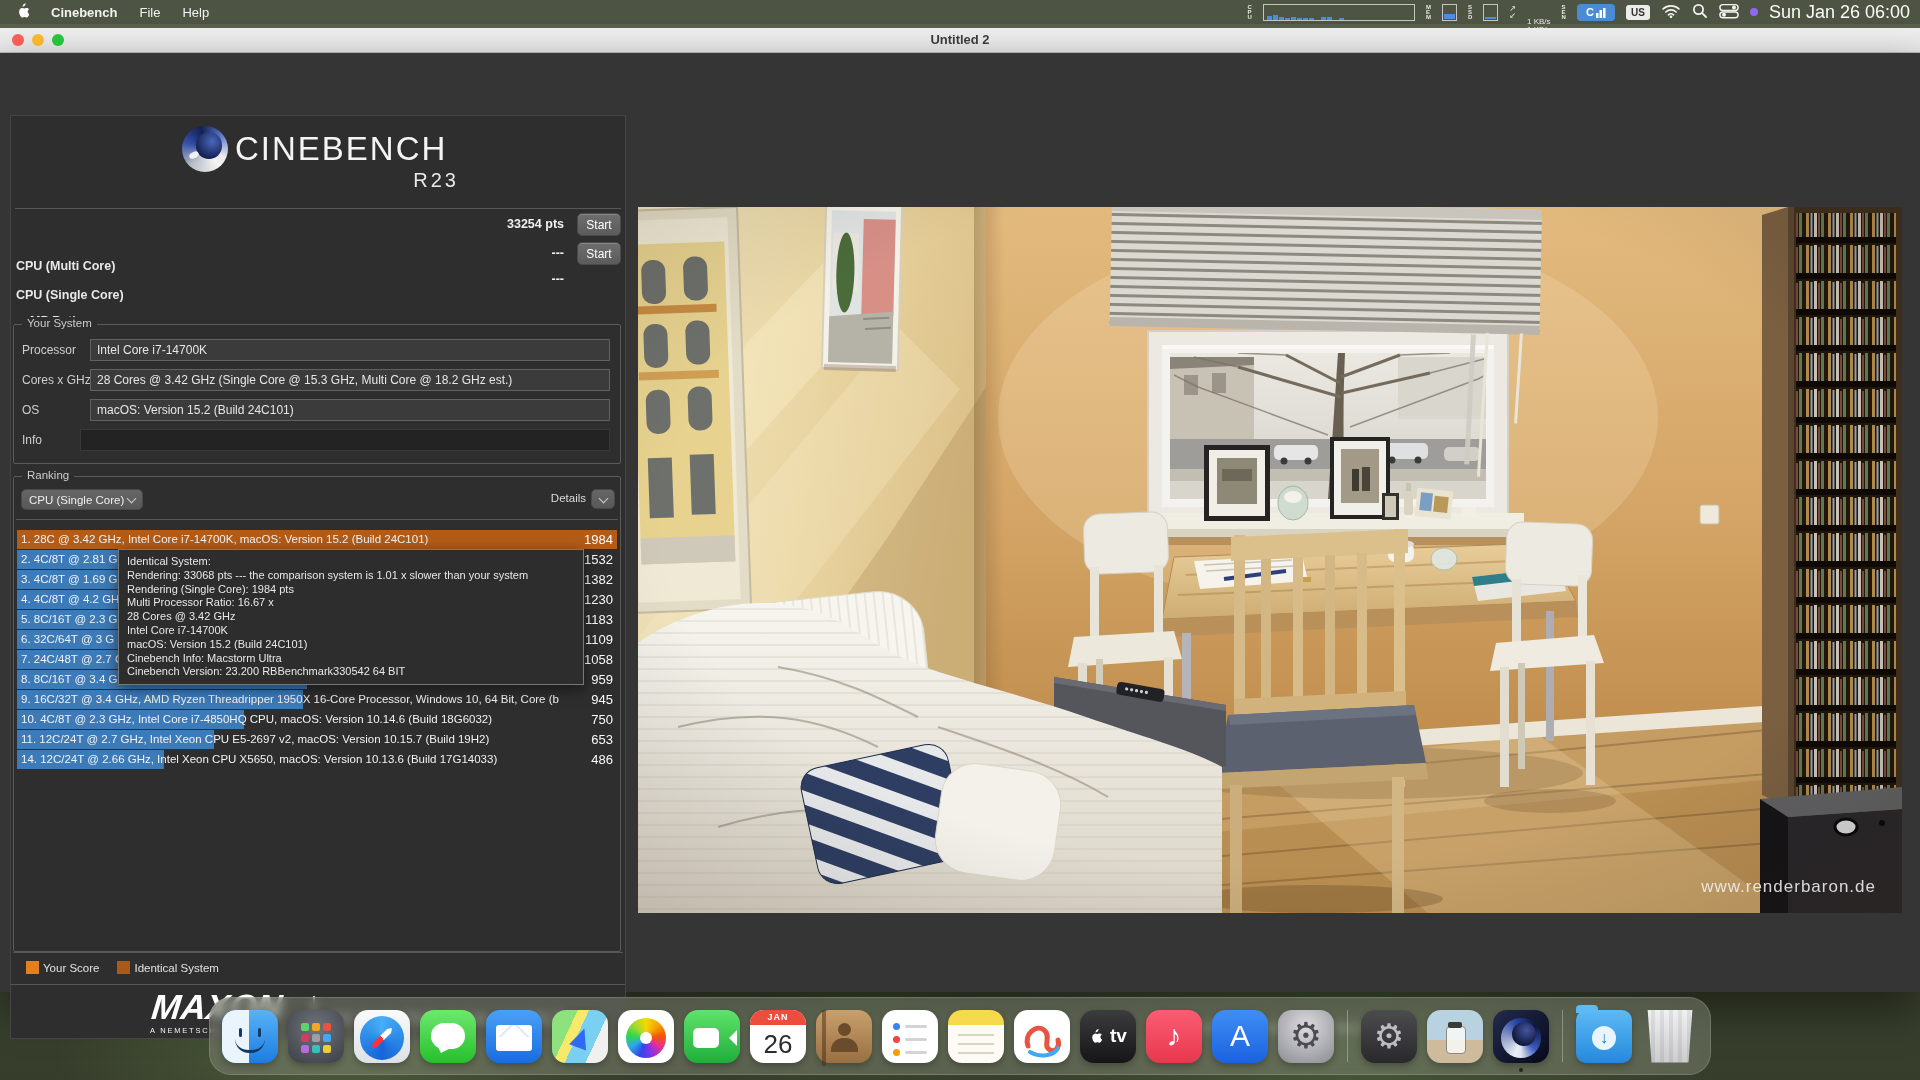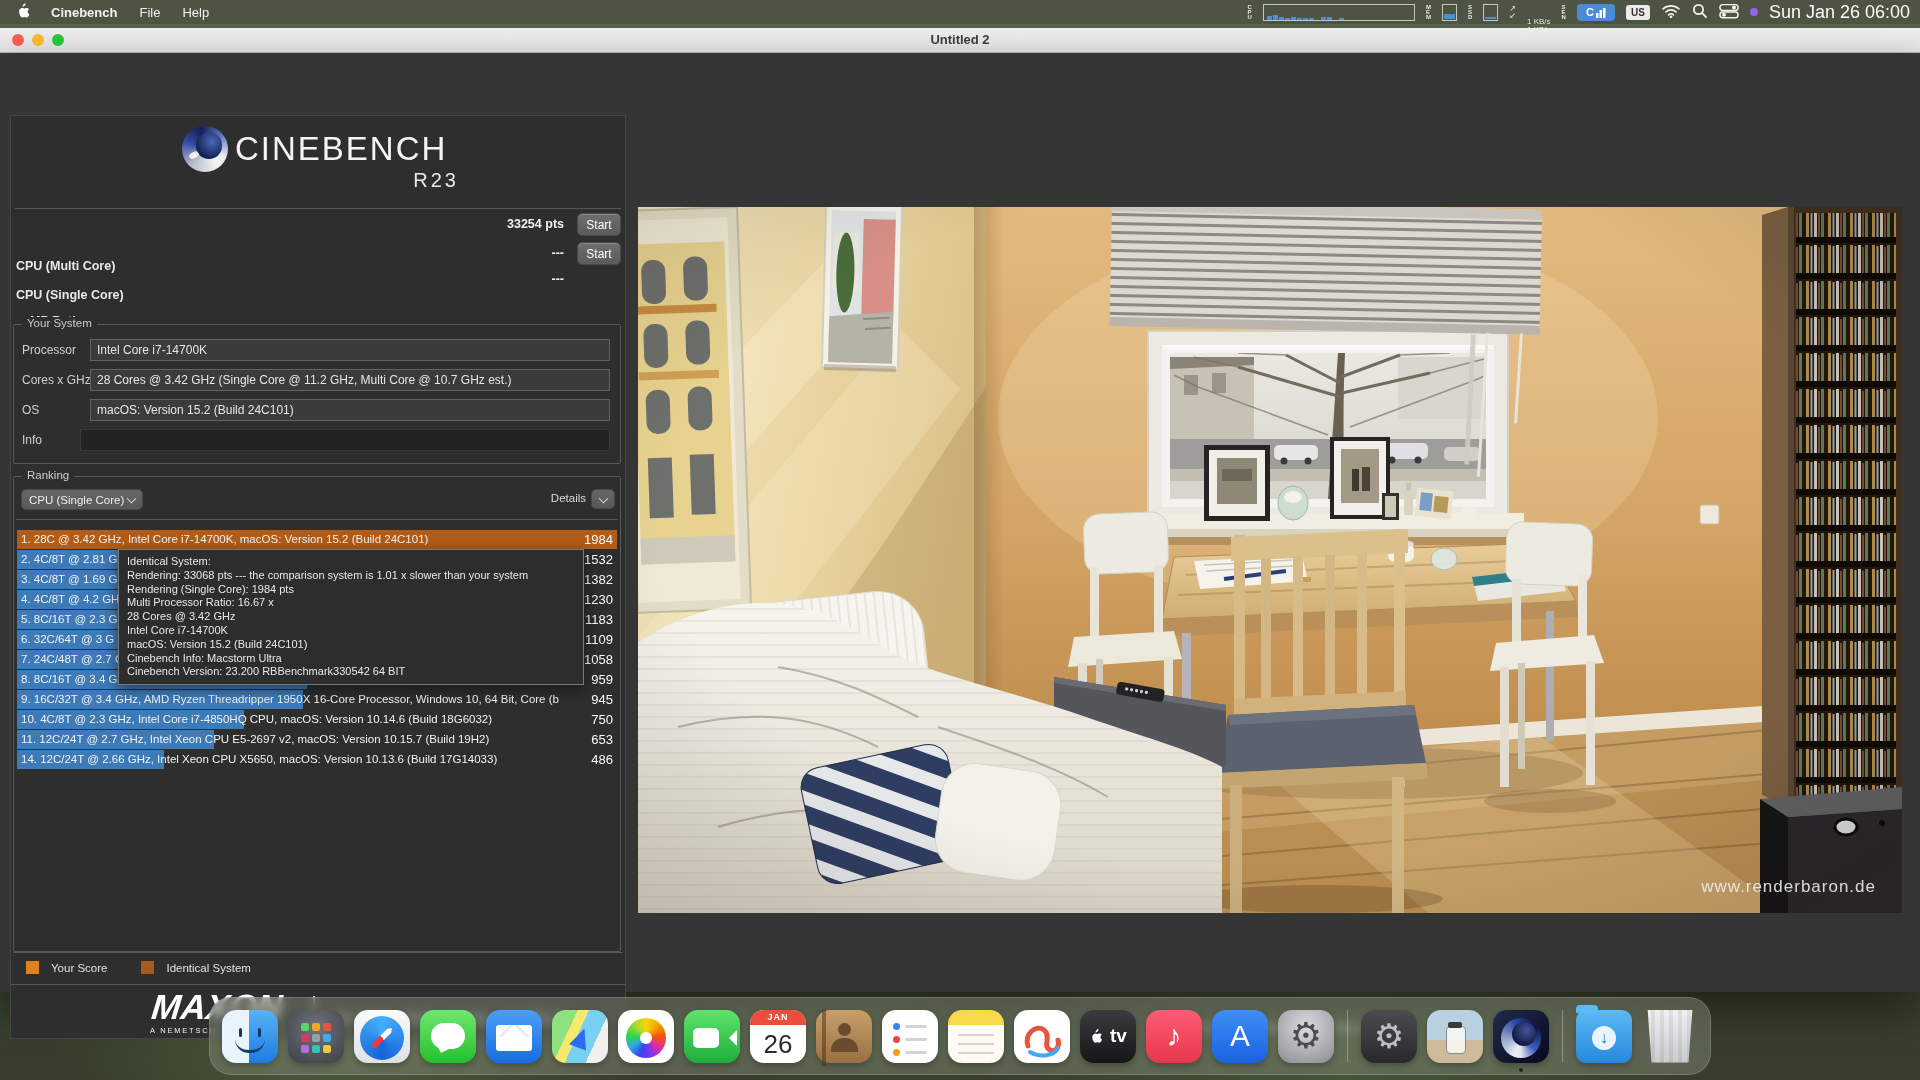--- a/index.html
+++ b/index.html
@@ -76,21 +76,21 @@
   .rbar{position:absolute;left:0;top:0;bottom:0;}
   .rlab{position:absolute;left:4px;top:0;right:58px;font-size:11.5px;line-height:19px;color:#f2f2f2;
     white-space:nowrap;overflow:hidden;}
   .rfrag{position:absolute;right:46px;top:0;font-size:11.5px;line-height:19px;color:#f2f2f2;}
   .rscore{position:absolute;right:4px;top:0;font-size:13px;line-height:19px;color:#fafafa;}
   
   .tooltip{position:absolute;left:117px;top:495px;width:448px;background:#2d2d2d;border:1px solid #787878;
     box-shadow:0 4px 14px rgba(0,0,0,.5);padding:5px 8px;z-index:30;pointer-events:none;}
   .tooltip div{font-size:11px;line-height:13.8px;color:#e8e8e8;white-space:nowrap;overflow:hidden;}
   
-  .legend{position:absolute;left:15px;top:845px;display:flex;align-items:center;gap:12px;font-size:11.5px;color:#e2e2e2;}
+  .legend{position:absolute;left:15px;top:845px;display:flex;align-items:center;gap:4px;font-size:11.5px;color:#e2e2e2;}
   .lg-swatch{width:13px;height:13px;}
   .legend .gap{width:10px;}
   .maxon{position:absolute;left:118px;top:874px;width:176px;text-align:center;color:#fff;}
   .maxon .logo{font-size:35px;font-weight:900;font-style:italic;letter-spacing:0;transform:skewX(-6deg);line-height:34px;}
   .maxon .sub{font-size:7.5px;letter-spacing:1.8px;margin-top:2px;color:#f0f0f0;}
   .vline{position:absolute;left:302px;top:880px;width:2px;height:46px;background:#d5d5d5;}
   .tagline{position:absolute;left:318px;top:894px;font-size:17px;letter-spacing:1px;color:#e4e4e4;font-weight:300;}
   
   .render-area{position:absolute;left:638px;top:154px;width:1264px;height:706px;overflow:hidden;background:#c89a5e;}
   .watermark{position:absolute;right:26px;bottom:16px;font-size:17px;letter-spacing:1px;color:rgba(240,240,240,.88);}
@@ -300,21 +300,21 @@
       <div class="btn" style="top:126px;right:4px">Start</div>
 
       <div class="score-label indent" style="top:156px">MP Ratio</div>
       <div class="score-value" style="top:156px;right:61px">---</div>
 
       <div class="groupbox" style="top:208px;height:140px">
         <div class="group-label">Your System</div>
         <div class="fld-label" style="top:18px">Processor</div>
         <div class="fld" style="top:14px">Intel Core i7-14700K</div>
         <div class="fld-label" style="top:48px">Cores x GHz</div>
-        <div class="fld" style="top:44px">28 Cores @ 3.42 GHz (Single Core @ 11.2 GHz, Multi Core @ 10.7 GHz est.)</div>
+        <div class="fld" style="top:44px">28 Cores @ 3.42 GHz (Single Core @ 15.3 GHz, Multi Core @ 18.2 GHz est.)</div>
         <div class="fld-label" style="top:78px">OS</div>
         <div class="fld" style="top:74px">macOS: Version 15.2 (Build 24C101)</div>
         <div class="fld-label" style="top:108px">Info</div>
         <div class="fld dark" style="top:104px;left:66px"></div>
       </div>
 
       <div class="groupbox" style="top:360px;height:476px">
         <div class="group-label">Ranking</div>
         <div class="dropdown">
           <span>CPU (Single Core)</span>

